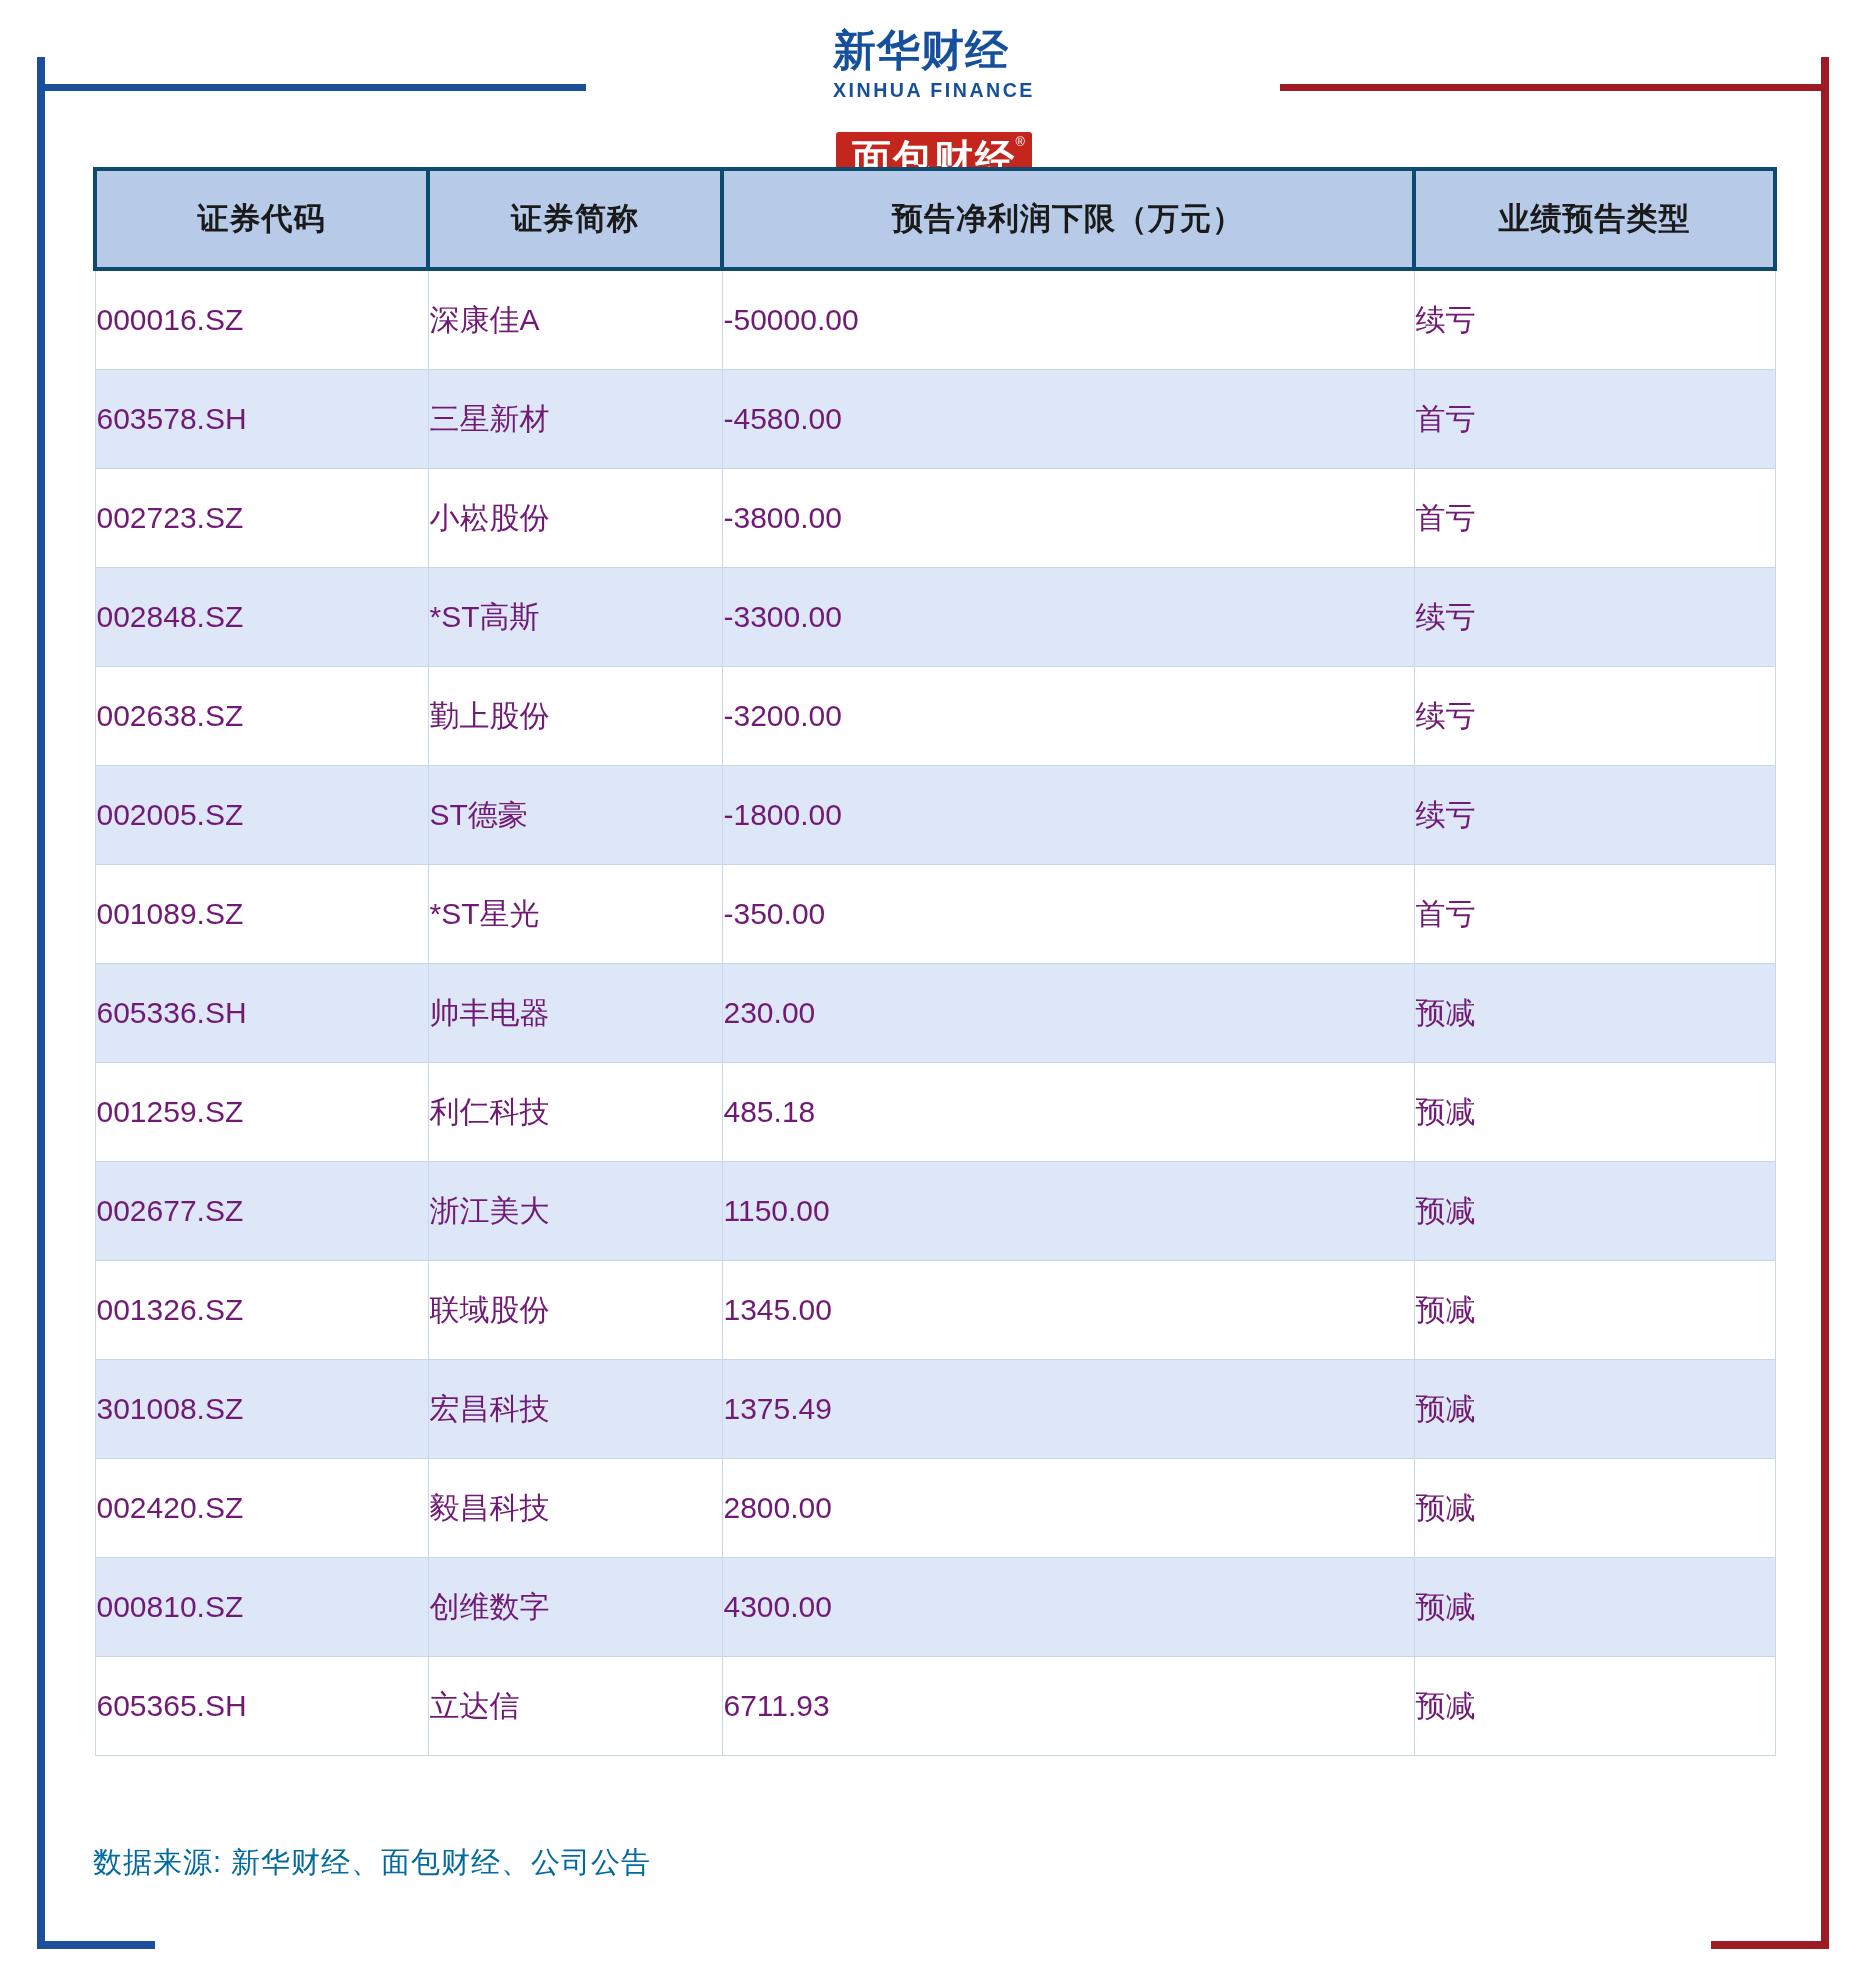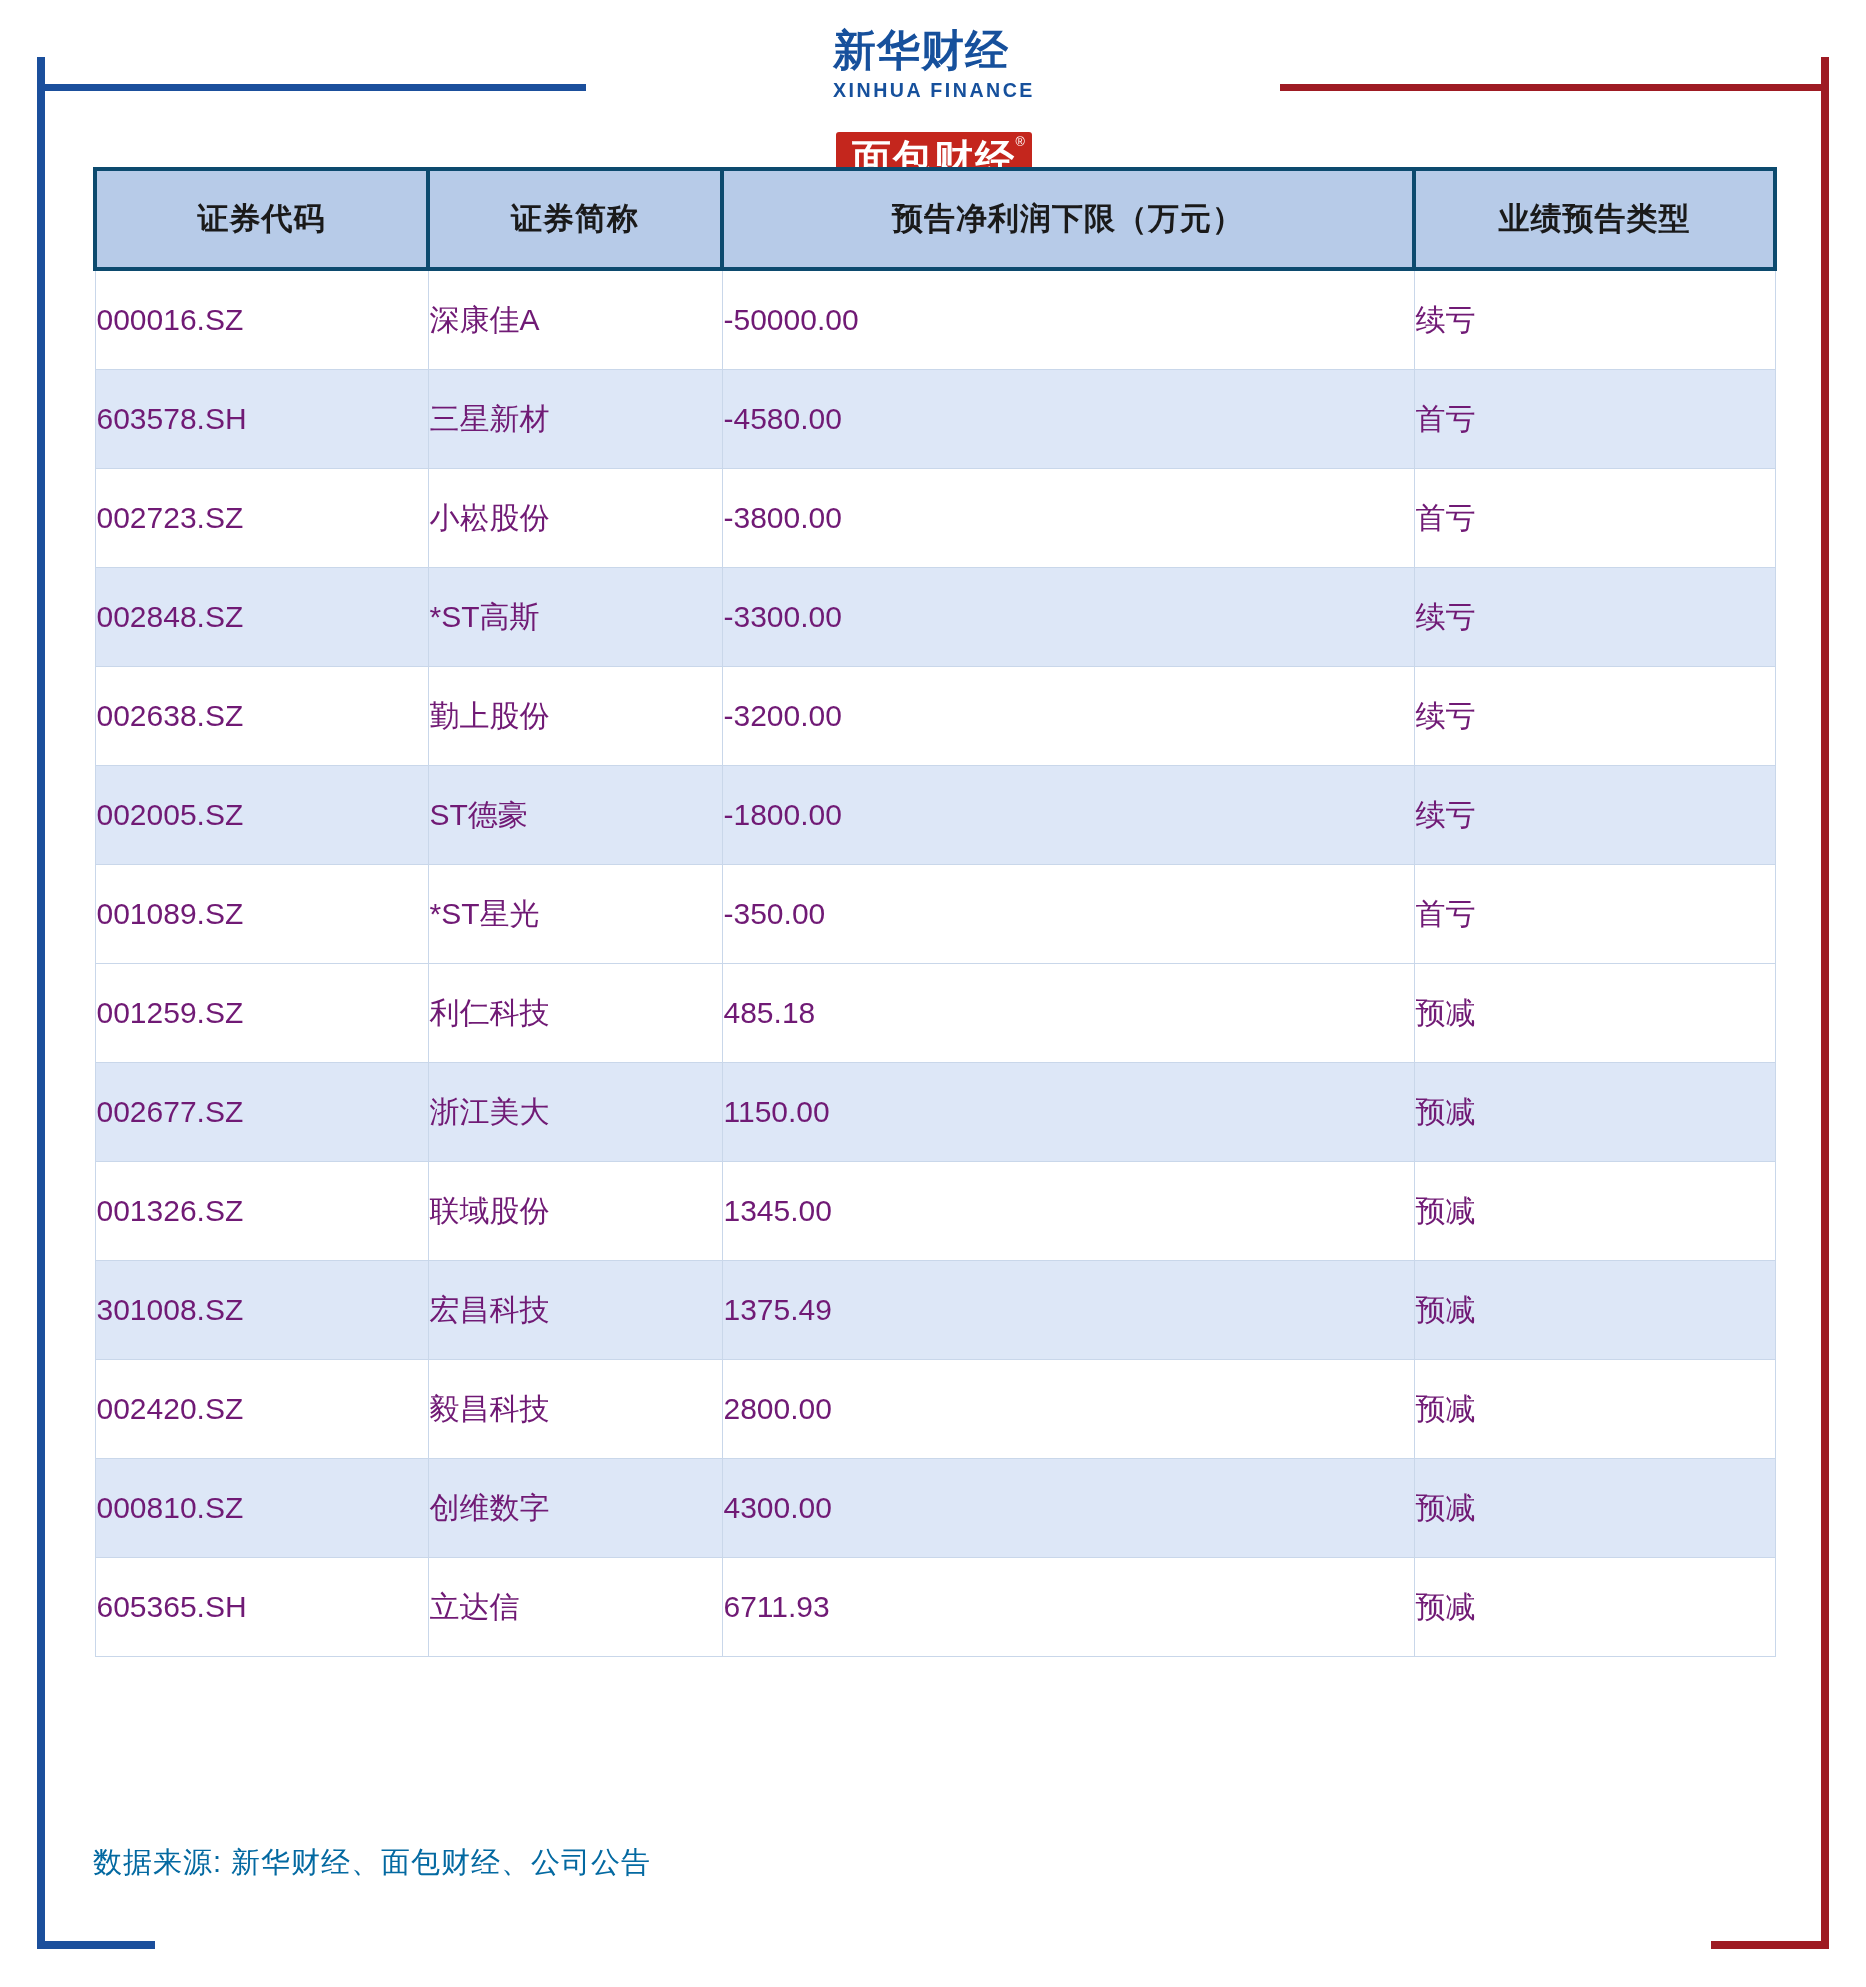--- a/index.html
+++ b/index.html
@@ -333,20 +333,26 @@
           <td>ST德豪</td>
           <td class="num">-1800.00</td>
           <td>续亏</td>
         </tr>
         <tr>
           <td class="num">001089.SZ</td>
           <td>*ST星光</td>
           <td class="num">-350.00</td>
           <td>首亏</td>
         </tr>
+        <tr class="alt">
+          <td class="num">605336.SH</td>
+          <td>帅丰电器</td>
+          <td class="num">230.00</td>
+          <td>预减</td>
+        </tr>
         <tr>
           <td class="num">001259.SZ</td>
           <td>利仁科技</td>
           <td class="num">485.18</td>
           <td>预减</td>
         </tr>
         <tr class="alt">
           <td class="num">002677.SZ</td>
           <td>浙江美大</td>
           <td class="num">1150.00</td>

